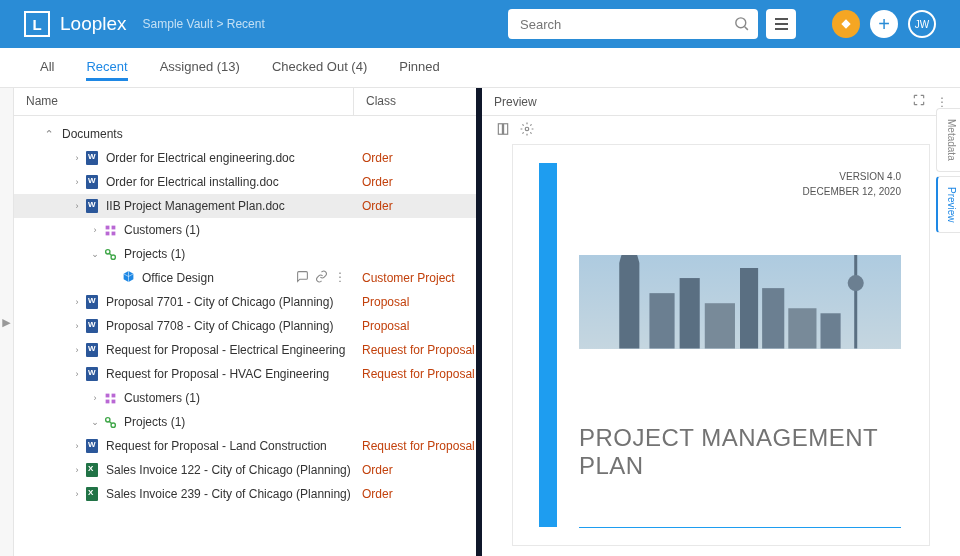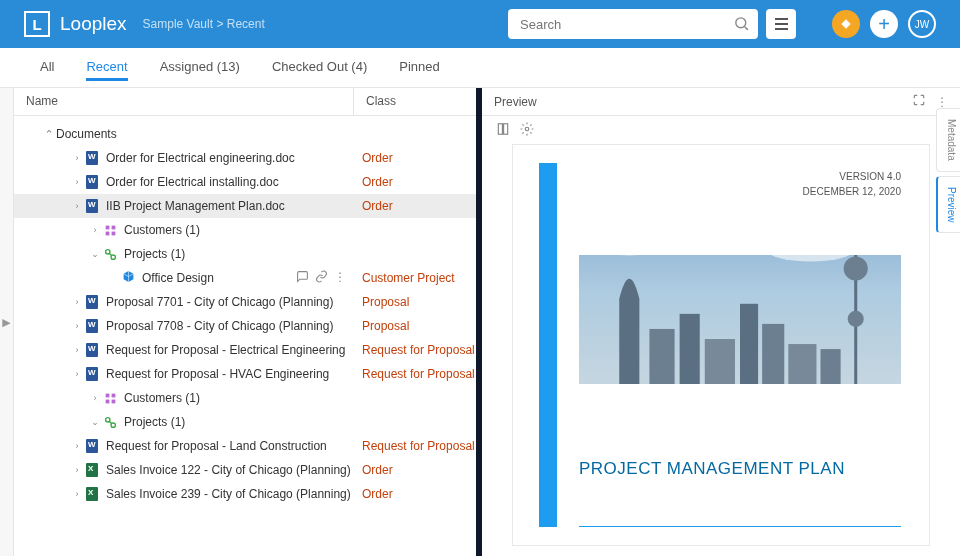--- a/index.html
+++ b/index.html
@@ -58,21 +58,21 @@
 .preview-head { height: 28px; display: flex; align-items: center; padding: 0 12px; border-bottom: 1px solid #e5e5e5; font-size: 12px; color: #555; }
 .preview-head .spacer { flex: 1; }
 .preview-head .act { margin-left: 10px; color: #888; cursor: pointer; }
 .preview-toolbar { height: 28px; display: flex; align-items: center; gap: 10px; padding: 0 14px; color: #888; }
 .preview-body { flex: 1; background: #fff; padding: 0 30px 10px 30px; overflow: hidden; }
 .doc-page { width: 100%; height: 100%; background: #fff; border: 1px solid #e8e8e8; position: relative; display: flex; }
 .accent-bar { width: 18px; background: #1e9df0; margin: 18px 0 18px 26px; }
 .doc-content { flex: 1; padding: 24px 28px 18px 22px; display: flex; flex-direction: column; gap: 44px; }
 .doc-meta { text-align: right; font-size: 10px; color: #555; line-height: 1.5; }
 .doc-img { margin-top: 12px; height: 185px; background: linear-gradient(to bottom, #8fb5d4 0%, #b5d0e3 40%, #c9d9e3 100%); position: relative; overflow: hidden; }
-.doc-title { margin-top: 31px; color: #0369a1; font-size: 17px; font-weight: 400; letter-spacing: 0.5px; }
+.doc-title { margin-top: 31px; color: #737373; font-size: 24px; font-weight: 400; letter-spacing: 0.5px; }
 .doc-underline { height: 1px; background: #1e9df0; margin-top: 3px; }
 .doc-subtitle { text-align: right; font-size: 9px; color: #555; margin-top: 4px; letter-spacing: 0.3px; }
 
 .right-tabs { width: 24px; position: absolute; right: 0; top: 108px; display: flex; flex-direction: column; gap: 4px; }
 .side-tab { writing-mode: vertical-rl; font-size: 10px; color: #888; background: #fff; border: 1px solid #e5e5e5; border-right: none; padding: 10px 3px; cursor: pointer; border-radius: 4px 0 0 4px; }
 .side-tab.active { color: #1e88e5; border-left: 2px solid #1e88e5; }
 </style>
 </head>
 <body>
 
@@ -127,21 +127,21 @@
   <div class="file-panel">
     <div class="col-head">
       <div class="col-name">Name</div>
       <div class="col-class">Class</div>
     </div>
     <div class="tree" id="tree-container">
         <div class="row">
           <div class="name-cell">
             <span class="indent" style="width:18px"></span>
             <span class="chevron" style="font-size:11px">⌃</span>
-            <span class="label" style="">Documents</span>
+            <span class="label" style="margin-left:6px">Documents</span>
           </div>
           <div class="class-cell"></div>
         </div>
         <div class="row">
           <div class="name-cell">
             <span class="indent" style="width:46px"></span>
             <span class="chevron">›</span>
             <span class="icon">
               <span class="ic-doc-w"></span>
             </span>

